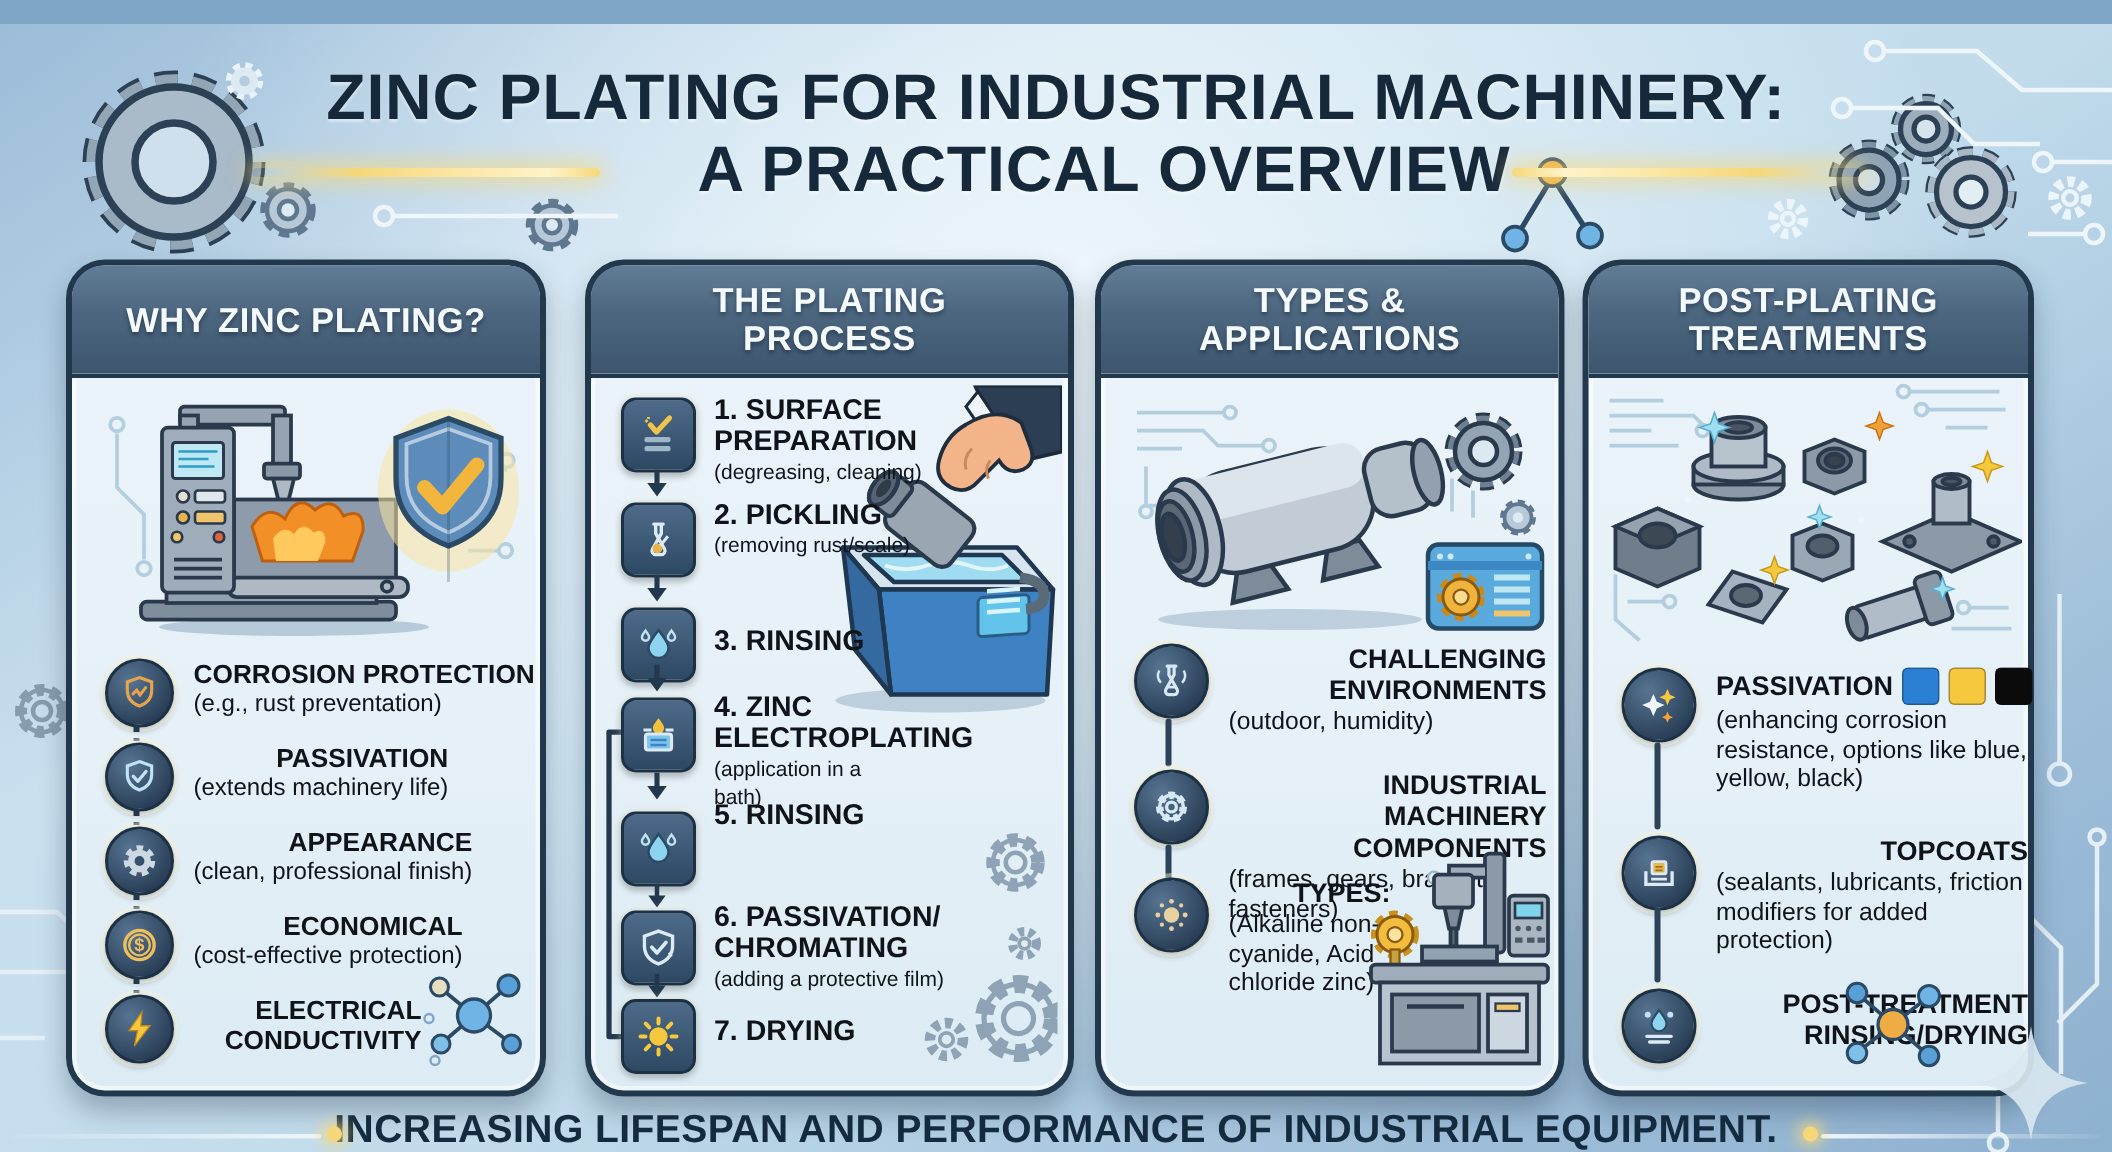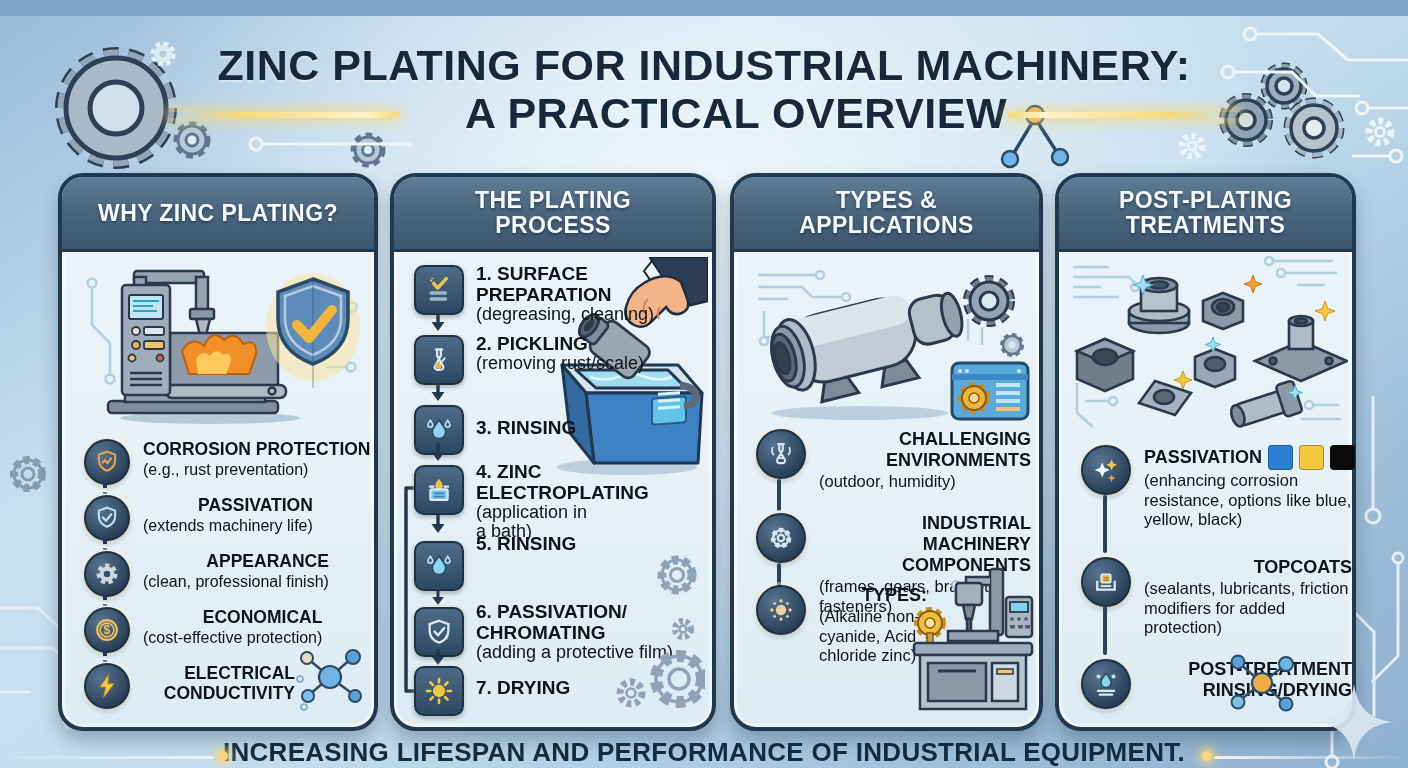--- a/index.html
+++ b/index.html
@@ -43,21 +43,21 @@
   .dotconn{position:absolute;width:4px;background:repeating-linear-gradient(180deg,#22384c 0 5px,transparent 5px 9px);left:41px;}
   .solidconn{position:absolute;width:4px;background:#2b4258;border-radius:2px;}
   
   .step{position:absolute;}
   .step-icon{position:absolute;left:20px;width:46px;height:46px;border-radius:10px;
     background:linear-gradient(180deg,#4d6b89 0%,#2d4863 100%);border:2px solid #1d3144;
     box-shadow:0 0 6px rgba(250,243,214,.5),0 2px 4px rgba(20,40,60,.4);
     display:flex;align-items:center;justify-content:center;}
   .step-text{position:absolute;left:82px;width:226px;color:#101418;}
   .step-title{font-weight:bold;font-size:19px;line-height:21px;}
-  .step-sub{font-size:18px;line-height:19px;}
+  .step-sub{font-size:14px;line-height:19px;}
   .step-sub:empty{display:none;}
   .sub-narrow{max-width:122px;}
   .arr{position:absolute;left:36px;}
   
   .c34 .circ-icon{width:46px;height:46px;}
   .c34 .vtitle{font-size:18px;line-height:21px;}
   .c34 .vsub{font-size:16.5px;line-height:19.5px;}
   .w-narrow{max-width:152px;}
   .w-sub-narrow{max-width:108px;}
   .w215{max-width:212px;}
@@ -174,21 +174,21 @@
       <path d="M1332 690 V740"></path>
         <circle cx="1332" cy="746" r="6"></circle>
     </g>
   </svg>
 
   <div class="t1">ZINC PLATING FOR INDUSTRIAL MACHINERY:</div>
   <div class="t2">A PRACTICAL OVERVIEW</div>
   <span class="glowline gl-left"></span>
   <span class="glowline gl-right"></span>
 
-  <section class="card" style="left:58px;width:312px;border-radius:25px;">
+  <section class="card" style="left:44px;width:312px;">
     <div class="card-header one-line">WHY ZINC PLATING?</div>
     <svg class="abs" style="left:8px;top:78px;" width="296" height="172" viewBox="0 0 296 172">
       <g stroke="#b3cede" stroke-width="2.5" fill="none">
         <path d="M22 34 V70 L40 88 V118"></path>
           <circle cx="22" cy="28" r="4.5"></circle>
           <circle cx="40" cy="124" r="4.5"></circle>
         <path d="M282 58 H262 L248 72 V96"></path>
           <circle cx="282" cy="52" r="4.5"></circle>
         <path d="M276 112 H256"></path>
           <circle cx="281" cy="112" r="4.5"></circle>

